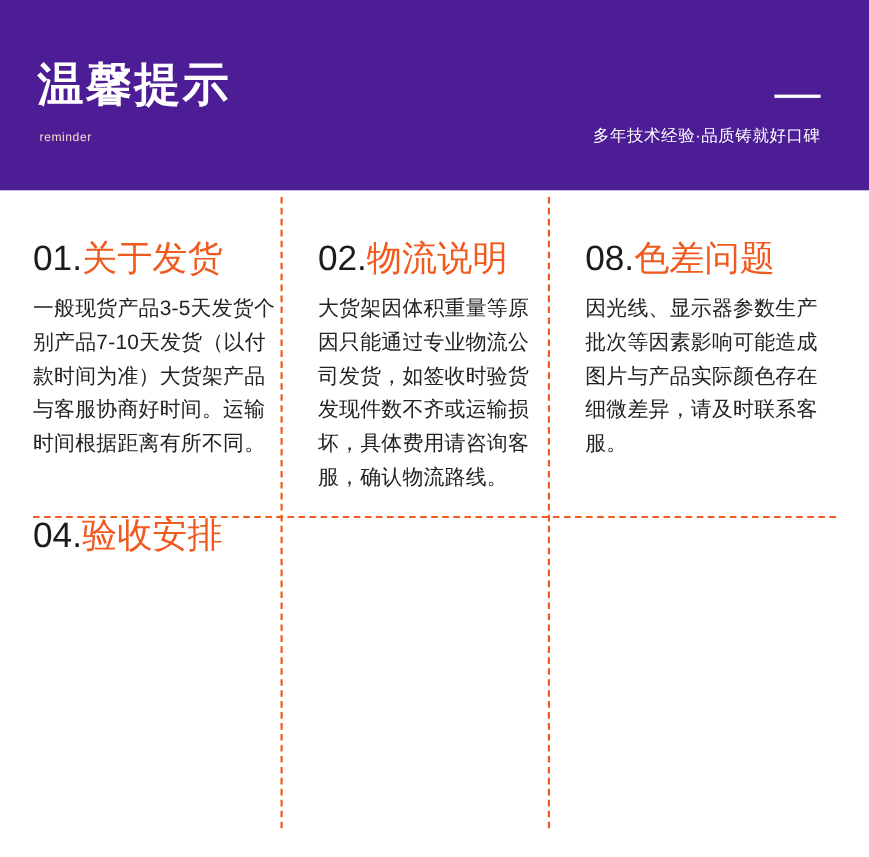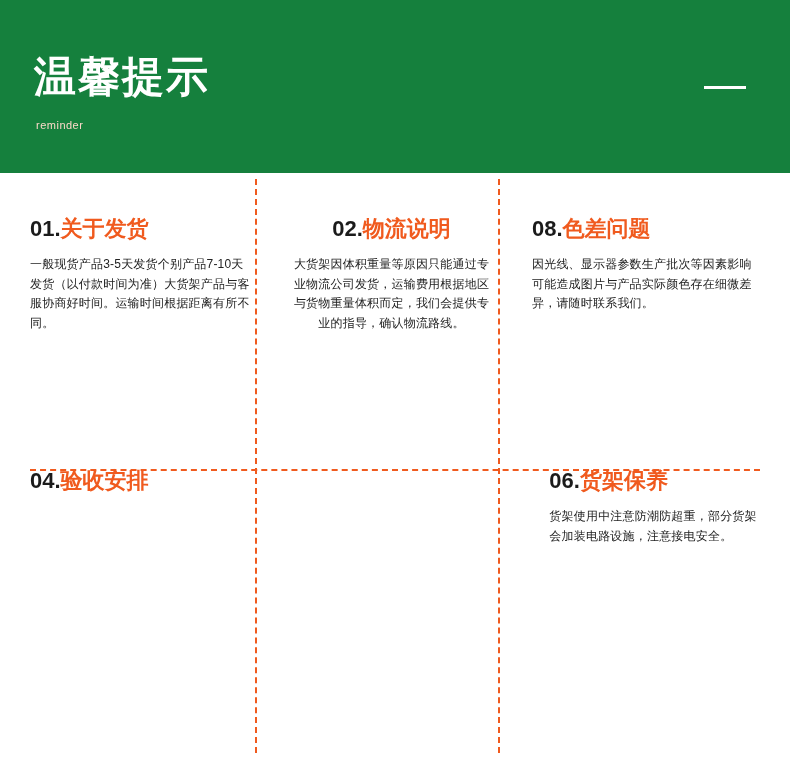--- a/index.html
+++ b/index.html
@@ -18,21 +18,21 @@
     width: 790px;
     height: 779px;
     background: #ffffff;
   }
 
   
   .banner {
     position: relative;
     width: 790px;
     height: 173px;
-    background: #15803d;
+    background: #4c1d95;
     box-sizing: border-box;
   }
   .banner-title {
     position: absolute;
     left: 34px;
     top: 56px;
     font-size: 42px;
     font-weight: bold;
     color: #ffffff;
     letter-spacing: 2px;
@@ -81,21 +81,21 @@
   }
   .row-1 { height: 252px; }
   .row-2 { height: 280px; gap: 24px; }
 
   .cell {
     width: 243px;
     box-sizing: border-box;
     padding-right: 22px;
     position: relative;
   }
-  .cell.mid { padding-left: 16px; text-align: center; }
+  .cell.mid { padding-left: 16px; }
   .cell.right { padding-left: 16px; padding-right: 0; }
 
   
   .vsep {
     position: absolute;
     top: 6px;
     bottom: 26px;
     width: 0;
     border-left: 2px dashed #f05a1e;
   }
@@ -106,79 +106,76 @@
   .hsep {
     position: absolute;
     left: 30px;
     right: 30px;
     top: 296px;
     height: 0;
     border-top: 2px dashed #f05a1e;
   }
 
   .cell-title {
-    font-size: 22px;
-    font-weight: bold;
+    font-size: 32px;
+    font-weight: normal;
     color: #1b1b1b;
     line-height: 1.1;
     margin: 0 0 14px 0;
     white-space: nowrap;
   }
   .cell-title .num {
     color: #1b1b1b;
   }
   .cell-title .name {
     color: #f05a1e;
   }
   .cell-body {
-    font-size: 12px;
+    font-size: 19px;
     line-height: 1.62;
     color: #222222;
     margin: 0;
     letter-spacing: 0.2px;
   }
 </style>
 </head>
 <body>
 
 <div class="page">
 
   <div class="banner">
     <div class="banner-title">温馨提示</div>
     <div class="banner-sub">reminder</div>
     <div class="banner-dash"></div>
+    <div class="banner-slogan">多年技术经验·品质铸就好口碑</div>
   </div>
 
   <div class="grid">
 
     <div class="vsep a"></div>
     <div class="vsep b"></div>
     <div class="hsep"></div>
 
     <div class="row row-1">
       <div class="cell left">
         <h3 class="cell-title"><span class="num">01.</span><span class="name">关于发货</span></h3>
         <p class="cell-body">一般现货产品3-5天发货个别产品7-10天发货（以付款时间为准）大货架产品与客服协商好时间。运输时间根据距离有所不同。</p>
       </div>
       <div class="cell mid">
         <h3 class="cell-title"><span class="num">02.</span><span class="name">物流说明</span></h3>
-        <p class="cell-body">大货架因体积重量等原因只能通过专业物流公司发货，运输费用根据地区与货物重量体积而定，我们会提供专业的指导，确认物流路线。</p>
+        <p class="cell-body">大货架因体积重量等原因只能通过专业物流公司发货，如签收时验货发现件数不齐或运输损坏，具体费用请咨询客服，确认物流路线。</p>
       </div>
       <div class="cell right">
         <h3 class="cell-title"><span class="num">08.</span><span class="name">色差问题</span></h3>
-        <p class="cell-body">因光线、显示器参数生产批次等因素影响可能造成图片与产品实际颜色存在细微差异，请随时联系我们。</p>
+        <p class="cell-body">因光线、显示器参数生产批次等因素影响可能造成图片与产品实际颜色存在细微差异，请及时联系客服。</p>
       </div>
     </div>
 
     <div class="row row-2">
       <div class="cell left">
         <h3 class="cell-title"><span class="num">04.</span><span class="name">验收安排</span></h3>
       </div>
       <div class="cell mid">
       </div>
-      <div class="cell right">
-        <h3 class="cell-title"><span class="num">06.</span><span class="name">货架保养</span></h3>
-        <p class="cell-body">货架使用中注意防潮防超重，部分货架会加装电路设施，注意接电安全。</p>
-      </div>
     </div>
 
   </div>
 </div>
 
 </body></html>

